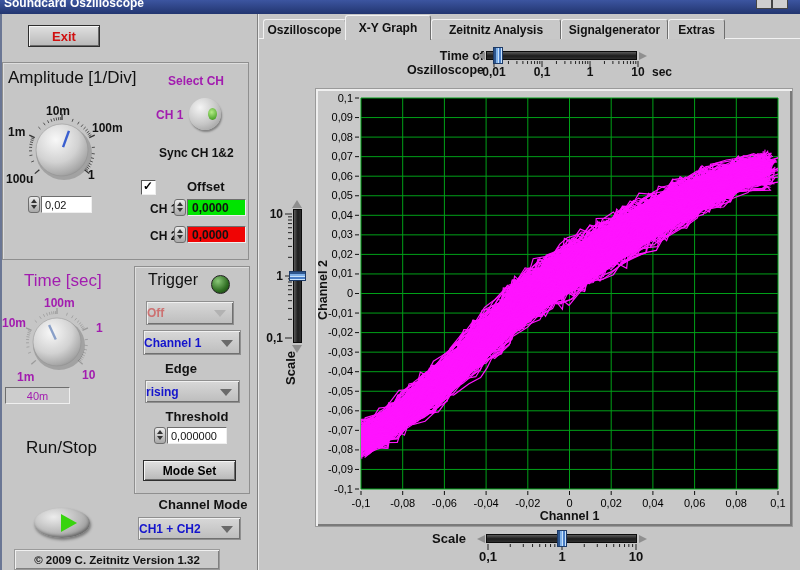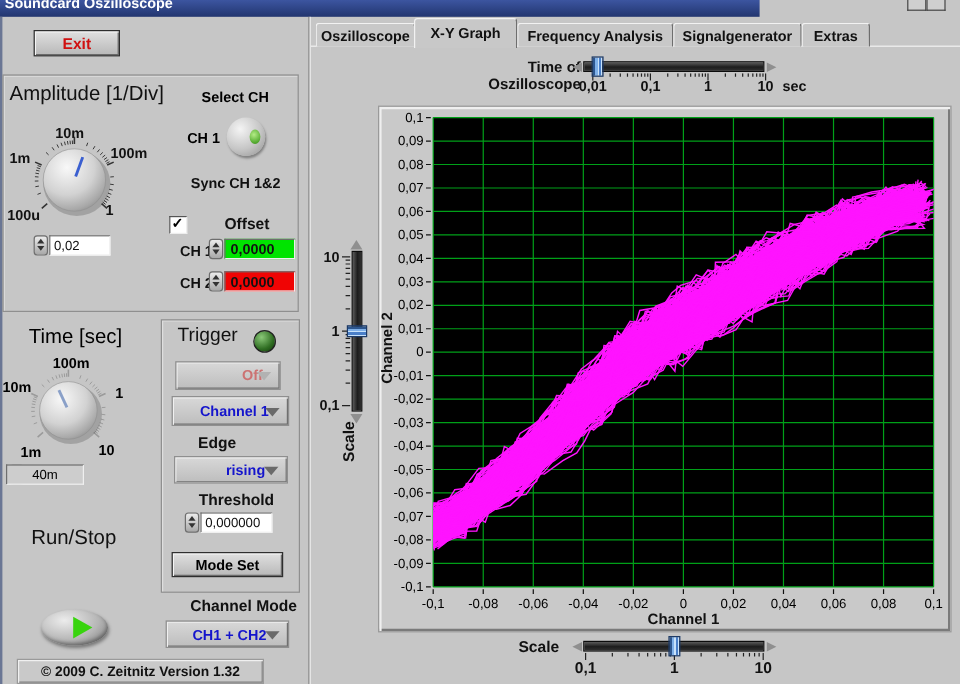--- a/index.html
+++ b/index.html
@@ -1,39 +1,39 @@
 <!DOCTYPE html>
 <html><head>
 <meta charset="utf-8">
 <style>
   html,body{margin:0;padding:0}
   body{width:800px;height:570px;position:relative;overflow:hidden;background:#c6c6c6;
        font-family:"Liberation Sans",sans-serif;color:#111;-webkit-font-smoothing:none}
   .abs{position:absolute}
   .b{font-weight:bold}
   .c{display:flex;align-items:center;justify-content:center}
-  .gray{color:#000000}
+  .gray{color:#a21caf}
   .blue{color:#1414cc}
-  .titlebar{left:0;top:0;width:633px;height:14px;background:linear-gradient(180deg,#3c55a0,#22356f);overflow:hidden}
+  .titlebar{left:0;top:0;width:800px;height:14px;background:linear-gradient(180deg,#3c55a0,#22356f);overflow:hidden}
   .titlebar span{display:block;margin:-4px 0 0 4px;color:#fff;font-weight:bold;font-size:12px}
   .winbtn{top:0;width:14px;height:8px;background:#cfcfcf;border:1px solid #444;border-top:none}
   .leftedge{left:0;top:14px;width:2px;height:556px;background:#6a7694}
   .divider1{left:257px;top:14px;width:1px;height:556px;background:#808080}
   .divider2{left:258px;top:14px;width:1px;height:556px;background:#ededed}
   .btn{background:linear-gradient(180deg,#e0e0e0,#b8b8b8);border:1px solid #2e2e2e;
        box-shadow:inset 1px 1px 0 #f5f5f5,inset -1px -1px 0 #6a6a6a;cursor:pointer}
   .groupbox{border:1px solid #8f8f8f;box-shadow:inset 1px 1px 0 #dedede}
   .fld{background:#fff;border-top:1px solid #6e6e6e;border-left:1px solid #6e6e6e;
        border-bottom:1px solid #efefef;border-right:1px solid #efefef;font-size:11px;display:flex;align-items:center}
   .spin{width:12px;height:17px;background:linear-gradient(180deg,#ececec,#a8a8a8);
         border:1px solid #6e6e6e;border-radius:3px;box-sizing:border-box}
   .spin .su{margin:2px auto 2px;width:0;height:0;border-left:3px solid transparent;border-right:3px solid transparent;border-bottom:4px solid #333}
   .spin .sd{margin:0 auto;width:0;height:0;border-left:3px solid transparent;border-right:3px solid transparent;border-top:4px solid #333}
   .dd{background:linear-gradient(180deg,#d8d8d8,#bdbdbd);border:1px solid #8f8f8f;
-      box-shadow:inset 1px 1px 0 #f0f0f0,inset -1px -1px 0 #707070;display:flex;align-items:center;justify-content:flex-end;cursor:pointer}
+      box-shadow:inset 1px 1px 0 #f0f0f0,inset -1px -1px 0 #707070;display:flex;align-items:center;justify-content:flex-start;cursor:pointer}
   .dda{position:absolute;right:7px;top:50%;margin-top:-3px;width:0;height:0;
        border-left:6px solid transparent;border-right:6px solid transparent;border-top:7px solid #6a6a6a}
   .dda.dis{border-top-color:#b2b2b2}
   .tab{position:absolute;top:19px;height:19px;background:#c8c8c8;
        border:1px solid #6e6e6e;border-bottom:none;border-top-color:#f2f2f2;border-left-color:#f2f2f2;
        border-radius:3px 3px 0 0;display:flex;align-items:center;justify-content:center;
        font-weight:bold;font-size:12px;cursor:pointer;z-index:2}
   .tab.active{top:15px;height:24px;z-index:5}
   .tabline{left:259px;top:38px;width:541px;height:1px;background:#f2f2f2;z-index:1}
   .track-h{background:linear-gradient(180deg,#5a5a5a,#1d1d1d 55%,#303030);border:1px solid #0c0c0c;box-sizing:border-box}
@@ -260,21 +260,21 @@
 <div class="abs dd" style="left:138px;top:517px;width:101px;height:21px">
   <span class="b blue" style="font-size:12px;margin-right:18px">CH1 + CH2</span>
   <div class="dda"></div>
 </div>
 
 <div class="abs c" style="left:14px;top:549px;width:204px;height:19px;background:#c9c9c9;border:1px solid #9a9a9a;box-shadow:inset 1px 1px 0 #f0f0f0,inset -1px -1px 0 #808080;font-weight:bold;font-size:11.5px">© 2009  C. Zeitnitz Version 1.32</div>
 
 <div class="abs tabline"></div>
 <div class="tab" style="left:263px;width:81px">Oszilloscope</div>
 <div class="tab active" style="left:345px;width:84px">X-Y Graph</div>
-<div class="tab" style="left:431px;width:128px">Frequency Analysis</div>
+<div class="tab" style="left:431px;width:128px">Zeitnitz Analysis</div>
 <div class="tab" style="left:561px;width:105px">Signalgenerator</div>
 <div class="tab" style="left:668px;width:55px">Extras</div>
 
 <div class="abs b" style="left:366px;top:49px;width:118px;font-size:12.5px;text-align:right">Time of Oszilloscope</div>
 <div class="abs arr-l" style="left:477px;top:52px"></div>
 <div class="abs track-h" style="left:486px;top:51px;width:151px;height:9px"></div>
 <div class="abs hdl-v" style="left:493px;top:47px;width:10px;height:17px"></div>
 <div class="abs arr-r" style="left:639px;top:52px"></div>
 <svg id="pers-ticks" class="abs" style="left:490px;top:61px" width="152" height="8">
     <line x1="4" y1="0" x2="4" y2="6" stroke="#222"></line>

